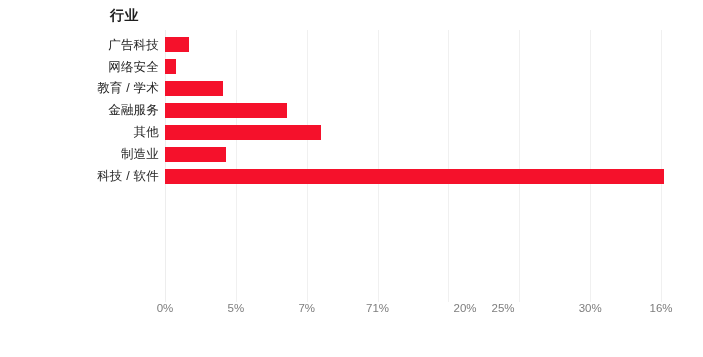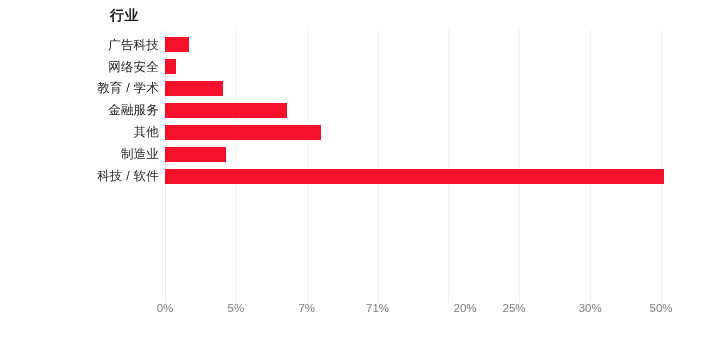--- a/index.html
+++ b/index.html
@@ -160,19 +160,19 @@
           </div>
         </div>
       </div>
 
     <div class="x-axis" id="x-axis">
         <span class="x-tick" style="left: 0px;">0%</span>
         <span class="x-tick" style="left: 70.8571px;">5%</span>
         <span class="x-tick" style="left: 141.714px;">7%</span>
         <span class="x-tick" style="left: 212.571px;">71%</span>
         <span class="x-tick" style="left: 300px;">20%</span>
-        <span class="x-tick" style="left: 349px;">25%</span>
+        <span class="x-tick" style="left: 338px;">25%</span>
         <span class="x-tick" style="left: 425.143px;">30%</span>
-        <span class="x-tick" style="left: 496px;">50%</span>
+        <span class="x-tick" style="left: 496px;">16%</span>
       </div>
 
   </div>
 </div>
 
 </body></html>

